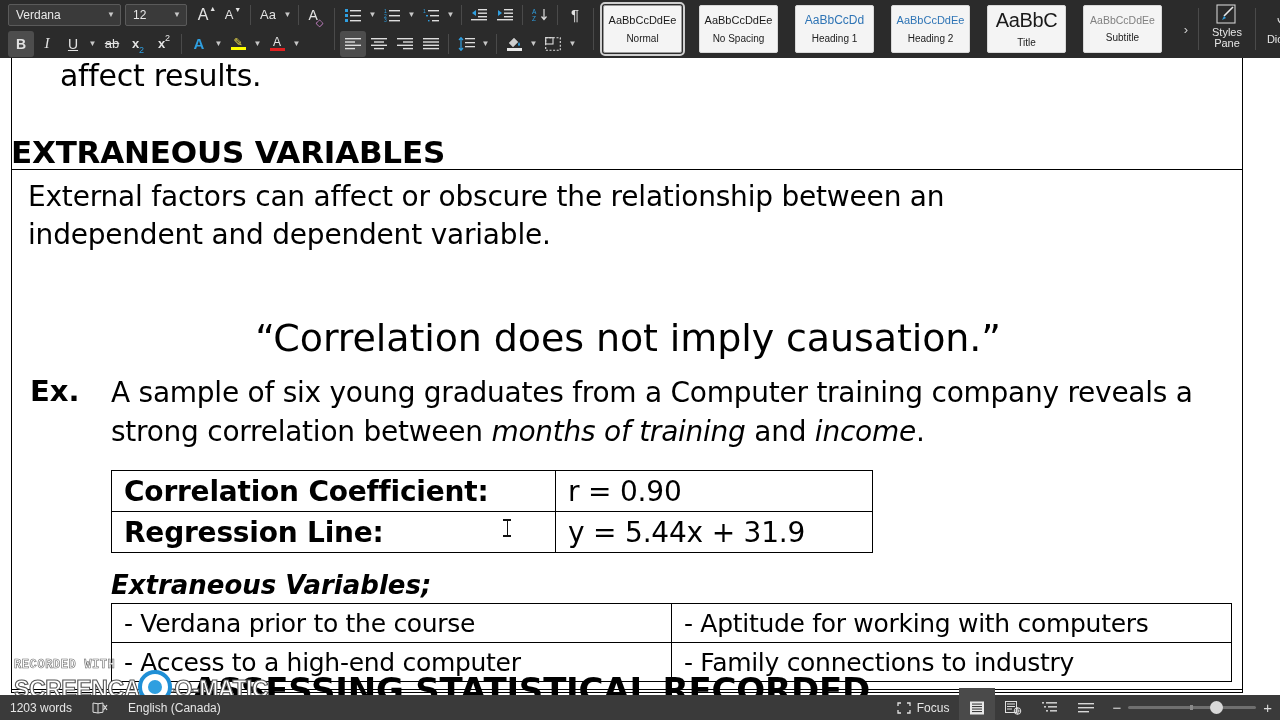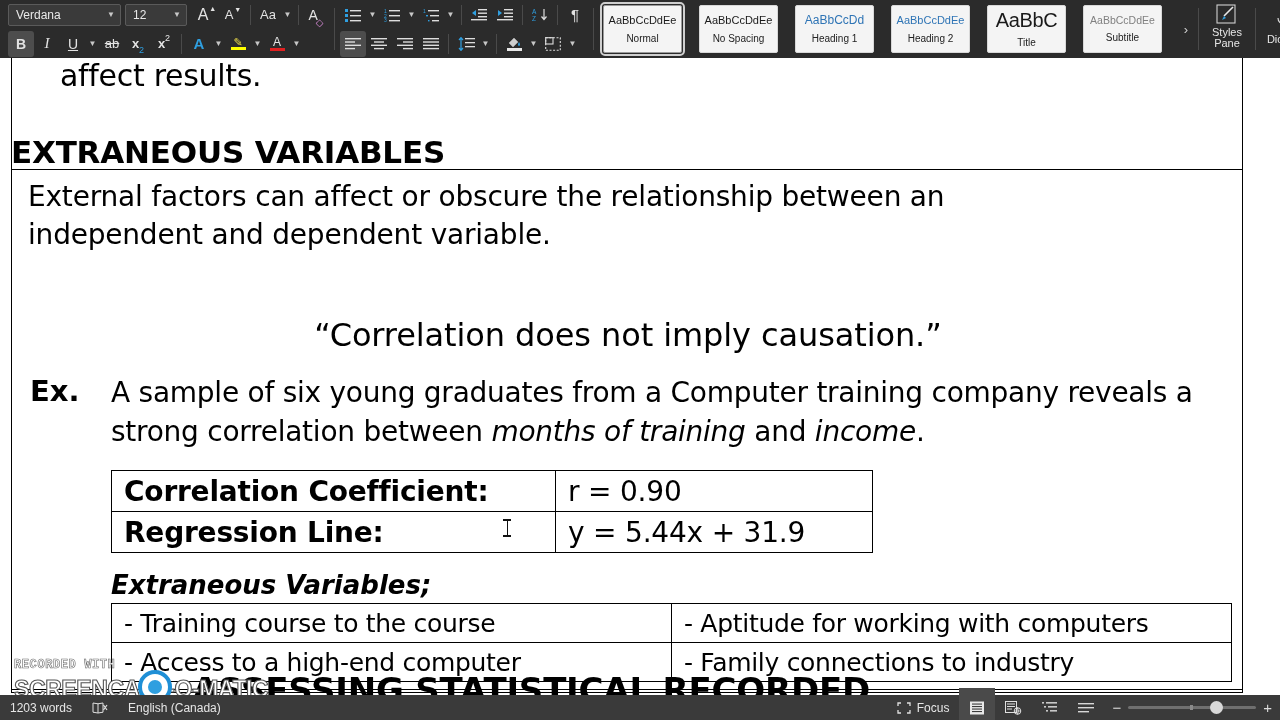--- a/index.html
+++ b/index.html
@@ -104,21 +104,21 @@
   #body-box {
     position: absolute; left: 11px; top: 111px; width: 1232px; height: 524px;
     border: 1.5px solid #000;
   }
   #para-external {
     position: absolute; left: 16px; top: 8px; width: 1070px;
     font-size: 28px; line-height: 38px; letter-spacing: -0.2px;
   }
   #quote-line {
     position: absolute; left: 0; top: 146px; width: 1232px;
-    text-align: center; font-size: 32px; letter-spacing: -0.1px;
+    text-align: center; font-size: 38px; letter-spacing: -0.1px;
   }
   #ex-label {
     position: absolute; left: 18px; top: 204px;
     font-size: 29px; font-weight: bold;
   }
   #ex-text {
     position: absolute; left: 99px; top: 203px; width: 1105px;
     font-size: 28px; line-height: 39px; letter-spacing: -0.25px;
   }
   #ex-text i { font-style: italic; }
@@ -508,21 +508,21 @@
         <td>y = 5.44x + 31.9</td>
       </tr>
     </tbody>
       </table>
 
     <div id="sub-head-extraneous">Extraneous Variables;</div>
 
     <table id="ev-table">
       <tbody>
           <tr>
-        <td class="c1">- Training course to the course</td>
+        <td class="c1">- Verdana prior to the course</td>
         <td>- Aptitude for working with computers</td>
       </tr>
       <tr>
         <td class="c1">- Access to a high-end computer</td>
         <td>- Family connections to industry</td>
       </tr>
     </tbody>
       </table>
   </div>
 

